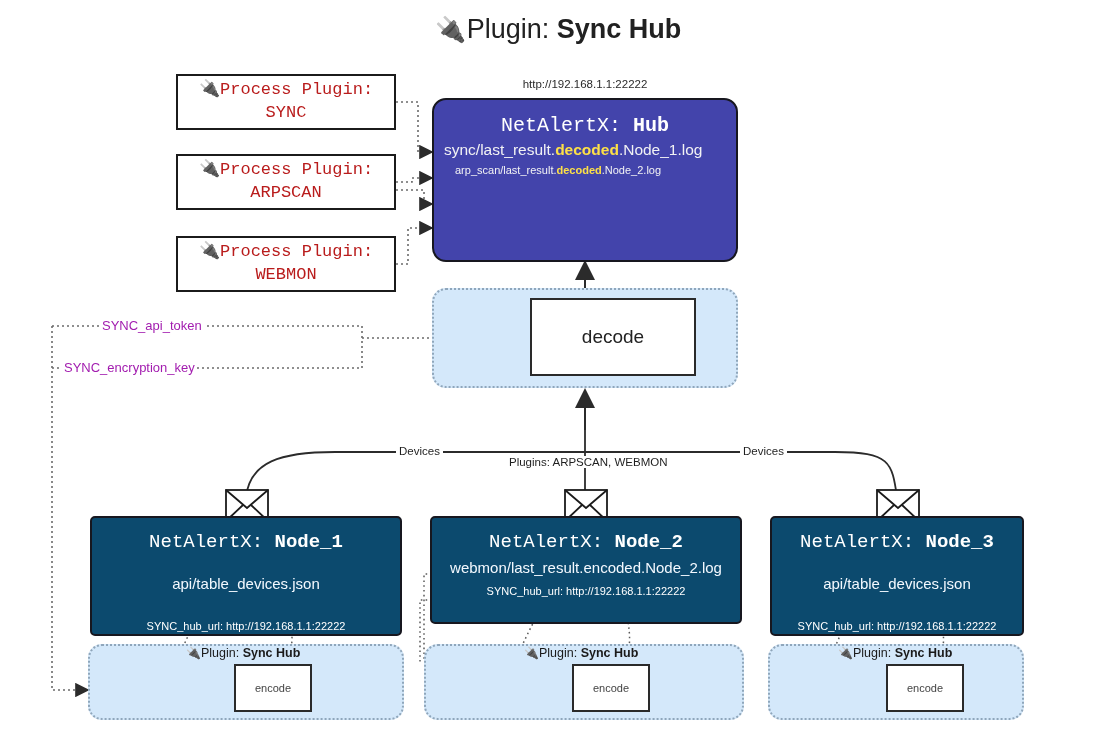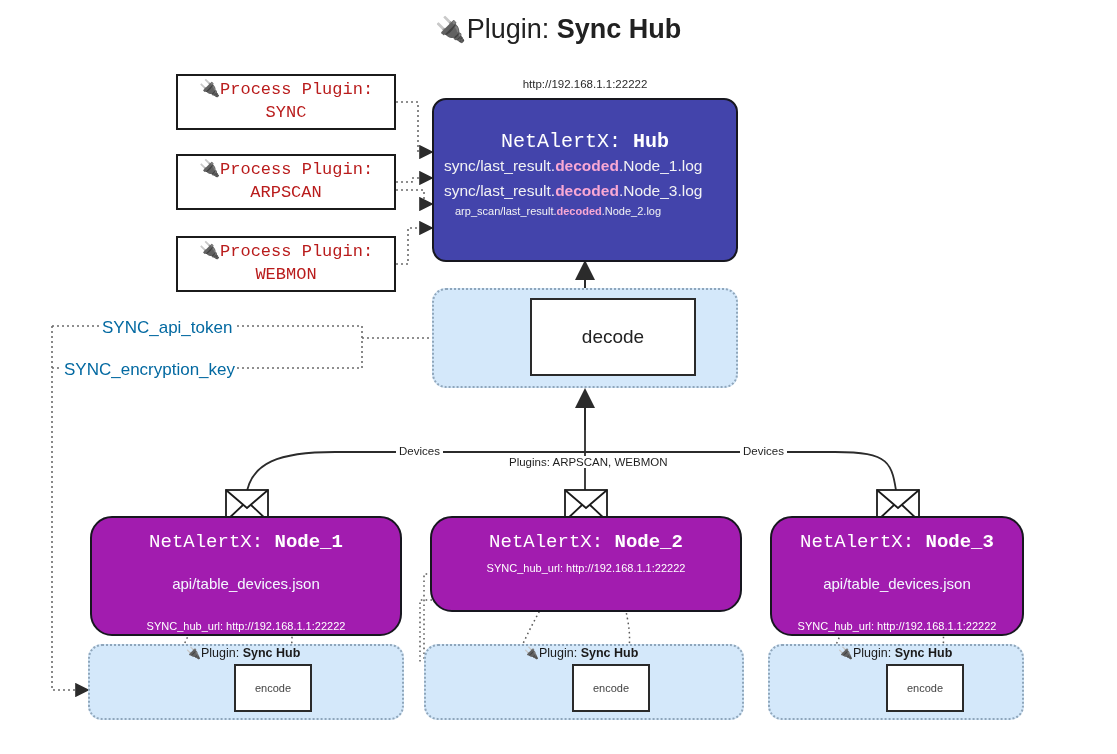--- a/index.html
+++ b/index.html
@@ -19,47 +19,47 @@
            display:flex;flex-direction:column;align-items:center;justify-content:center;
            line-height:1.35;}
   .procbox .l1{white-space:nowrap;}
   .procbox .l2{white-space:nowrap;}
 
   
   #huburl{font-size:11.5px;color:#2b2b2b;text-align:center;}
   #hub{background:#4344ab;border:2px solid #17171f;border-radius:14px;box-sizing:border-box;
        color:#ffffff;}
   #hub .htitle{font-family:"Liberation Mono", monospace;font-size:20px;text-align:center;
-               margin-top:30px;}
+               margin-top:14px;}
   #hub .htitle b{font-weight:bold;}
   #hub .logline{font-size:15.5px;color:#f2f2f4;text-align:left;padding-left:10px;
                 line-height:1.62;white-space:nowrap;}
-  #hub .logline b{font-weight:bold;color:#f9a8d4;}
+  #hub .logline b{font-weight:bold;color:#fde047;}
   #hub .logline.wide{font-size:11px;padding-left:21px;}
 
   
   .panel{background:#d4e8fa;border:2px dotted #8fa6bb;border-radius:14px;box-sizing:border-box;}
   .whitebox{background:#ffffff;border:2px solid #2a2a2a;box-sizing:border-box;
             display:flex;align-items:center;justify-content:center;
             font-family:Liberation Sans, sans-serif;margin-left:28px;}
   #decode{font-size:19px;color:#222;}
   .encodebox{font-size:11px;color:#444;}
 
   
-  .node{background:#a21caf;border:2px solid #17171f;border-radius:22px;box-sizing:border-box;
+  .node{background:#0c4a6e;border:2px solid #17171f;border-radius:5px;box-sizing:border-box;
         color:#ffffff;position:absolute;}
   .node .ntitle{font-family:"Liberation Mono", monospace;font-size:19px;text-align:center;
                 margin-top:13px;}
   .node .ntitle b{font-weight:bold;}
   .node .nline{font-size:15px;text-align:center;color:#f4f9ff;white-space:nowrap;}
   .node .nurl{font-size:11px;text-align:center;color:#ffffff;white-space:nowrap;}
 
   
   .edgelabel{font-size:11.5px;color:#1f1f1f;background:#ffffff;padding:0 3px;white-space:nowrap;}
-  .tokenlabel{font-size:17px;color:#0369a1;background:#ffffff;padding:0 2px;white-space:nowrap;}
+  .tokenlabel{font-size:13px;color:#a21caf;background:#ffffff;padding:0 2px;white-space:nowrap;}
   .pluglabel{font-size:12.5px;color:#1a1a1a;white-space:nowrap;}
   .pluglabel b{font-weight:bold;}
   .pluglabel .plug{font-size:12px;}
 </style>
 </head>
 <body>
 
 <div class="abs" id="title">
   <span class="plug">🔌</span><span>Plugin: </span><span class="b">Sync Hub</span>
 </div>
@@ -137,21 +137,20 @@
 <div class="abs procbox" style="left:176px;top:236px;width:220px;height:56px;">
   <div class="l1"><span>🔌</span><span>Process Plugin:</span></div>
   <div class="l2">WEBMON</div>
 </div>
 
 <div class="abs" id="huburl" style="left:465px;top:78px;width:240px;">http://192.168.1.1:22222</div>
 
 <div class="abs" id="hub" style="left:432px;top:98px;width:306px;height:164px;">
   <div class="htitle"><span>NetAlertX: </span><b>Hub</b></div>
   <div class="logline"><span>sync/last_result.</span><b>decoded</b><span>.Node_1.log</span></div>
-  <div class="logline"><span>sync/last_result.</span><b>decoded</b><span>.Node_3.log</span></div>
   <div class="logline wide"><span>arp_scan/last_result.</span><b>decoded</b><span>.Node_2.log</span></div>
 </div>
 
 <div class="abs panel" style="left:432px;top:288px;width:306px;height:100px;"></div>
 <div class="abs whitebox" id="decode" style="left:502px;top:298px;width:166px;height:78px;">decode</div>
 
 <div class="abs tokenlabel" style="left:100px;top:318px;">SYNC_api_token</div>
 <div class="abs tokenlabel" style="left:62px;top:360px;">SYNC_encryption_key</div>
 
 <div class="abs edgelabel" style="left:396px;top:445px;">Devices</div>
@@ -171,22 +170,23 @@
     <path d="M877,521 L894,505 M919,521 L902,505" fill="none"></path>
   </g>
 </svg>
 
 <div class="node" style="left:90px;top:516px;width:312px;height:120px;">
   <div class="ntitle"><span>NetAlertX: </span><b>Node_1</b></div>
   <div class="nline" style="margin-top:22px;">api/table_devices.json</div>
   <div class="nurl" style="margin-top:28px;"><span>SYNC_hub_url: </span><span>http://192.168.1.1:22222</span></div>
 </div>
 
-<div class="node" style="left:430px;top:516px;width:312px;height:96px;">
+<div class="node" style="left:430px;top:516px;width:312px;height:108px;">
   <div class="ntitle"><span>NetAlertX: </span><b>Node_2</b></div>
+  <div class="nline" style="margin-top:6px;">webmon/last_result.encoded.Node_2.log</div>
   <div class="nurl" style="margin-top:9px;"><span>SYNC_hub_url: </span><span>http://192.168.1.1:22222</span></div>
 </div>
 
 <div class="node" style="left:770px;top:516px;width:254px;height:120px;">
   <div class="ntitle"><span>NetAlertX: </span><b>Node_3</b></div>
   <div class="nline" style="margin-top:22px;">api/table_devices.json</div>
   <div class="nurl" style="margin-top:28px;"><span>SYNC_hub_url: </span><span>http://192.168.1.1:22222</span></div>
 </div>
 
 <div class="abs panel" style="left:88px;top:644px;width:316px;height:76px;"></div>

